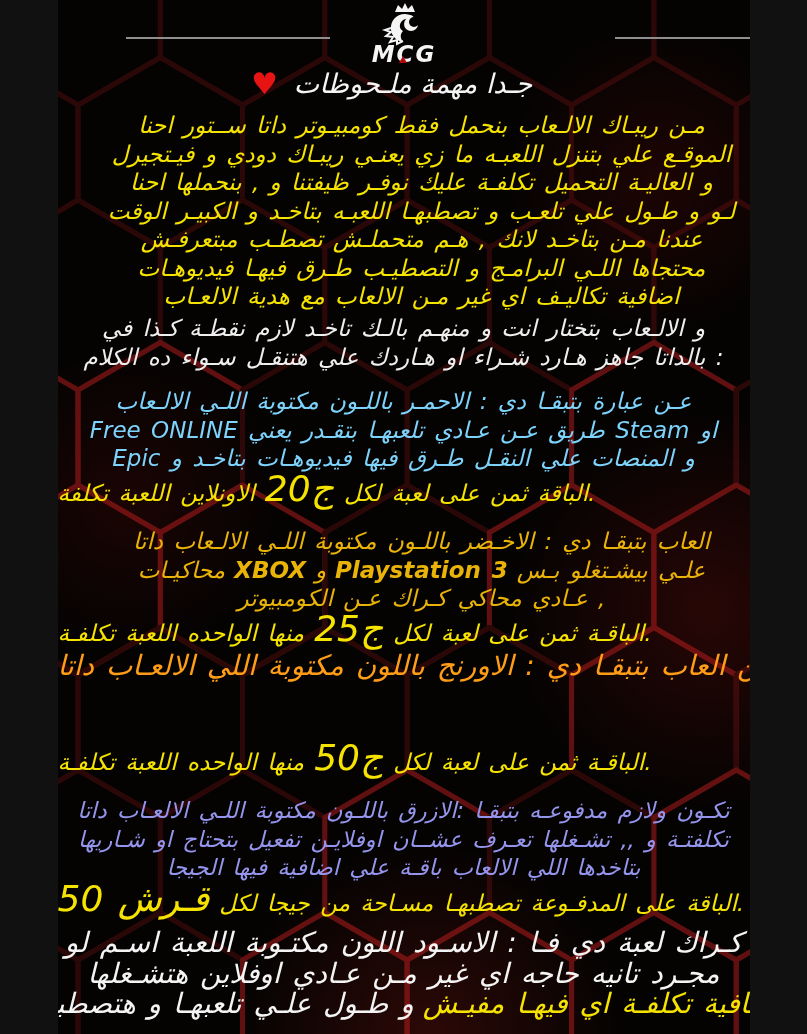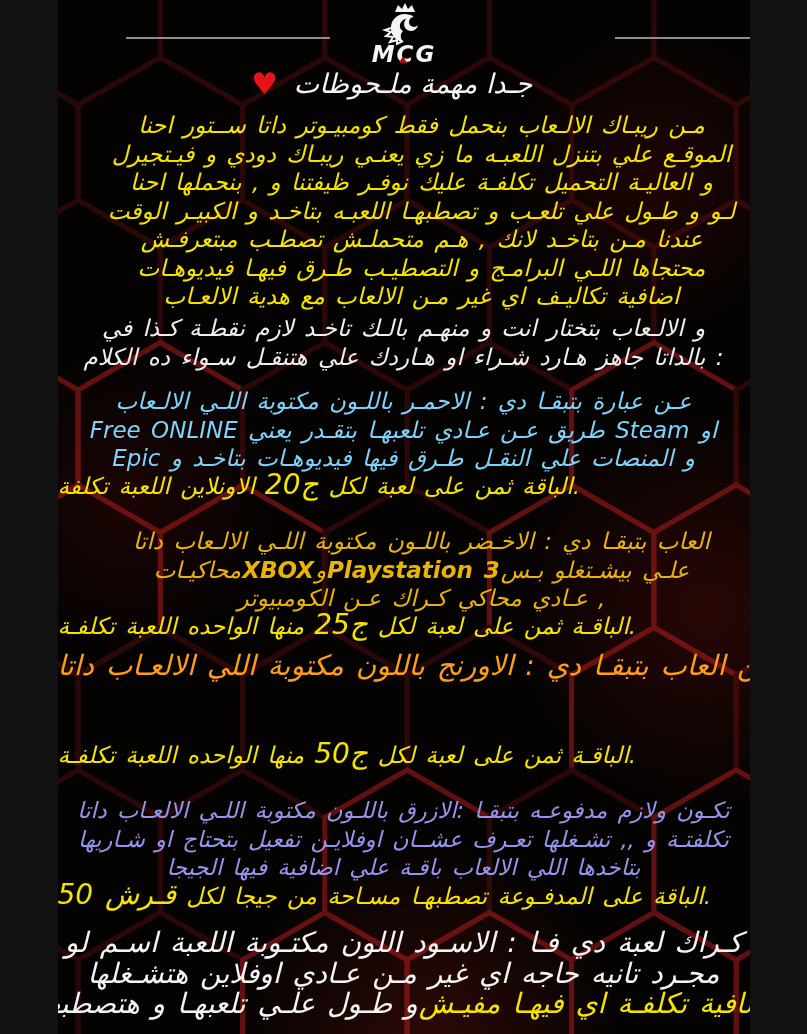--- a/index.html
+++ b/index.html
@@ -36,28 +36,28 @@
   .p-red{top:387px;color:#7dd3fc;font-size:23px;}
   .p-red .ln{line-height:28.5px;}
   .p-green{top:527px;color:#eab308;font-size:23px;padding-left:36px;}
   .p-green .ln{line-height:28.5px;}
   .p-orange{top:652px;color:#ff9d17;font-size:28px;}
   .p-orange .ln{line-height:28.5px;}
   .p-blue{top:796px;color:#9595ee;font-size:22.5px;}
   .p-blue .ln{line-height:28.5px;}
   .p-black{top:928px;color:#f4f4f4;font-size:28px;}
   .p-black .ln{line-height:30.5px;}
-  .seg-row{display:flex;justify-content:center;align-items:baseline;gap:1px;white-space:nowrap;}
+  .seg-row{display:flex;justify-content:center;align-items:baseline;gap:9px;white-space:nowrap;}
   .lat-bold{font-weight:bold;text-align:center;}
   .price{
     position:absolute;left:0;right:0;
     display:flex;align-items:baseline;gap:10px;
     padding-right:8px;color:#f6e400;font-size:23px;white-space:nowrap;word-spacing:3px;
   }
-  .price .amount{font-size:28px;}
+  .price .amount{font-size:36px;}
   .price-red{top:468px;}
   .price-green{top:608px;}
   .price-orange{top:737px;}
   .price-blue{top:878px;}
   .yellow-part{color:#f6e400;}
 </style>
 </head>
 <body>
 
 <div class="canvas">

